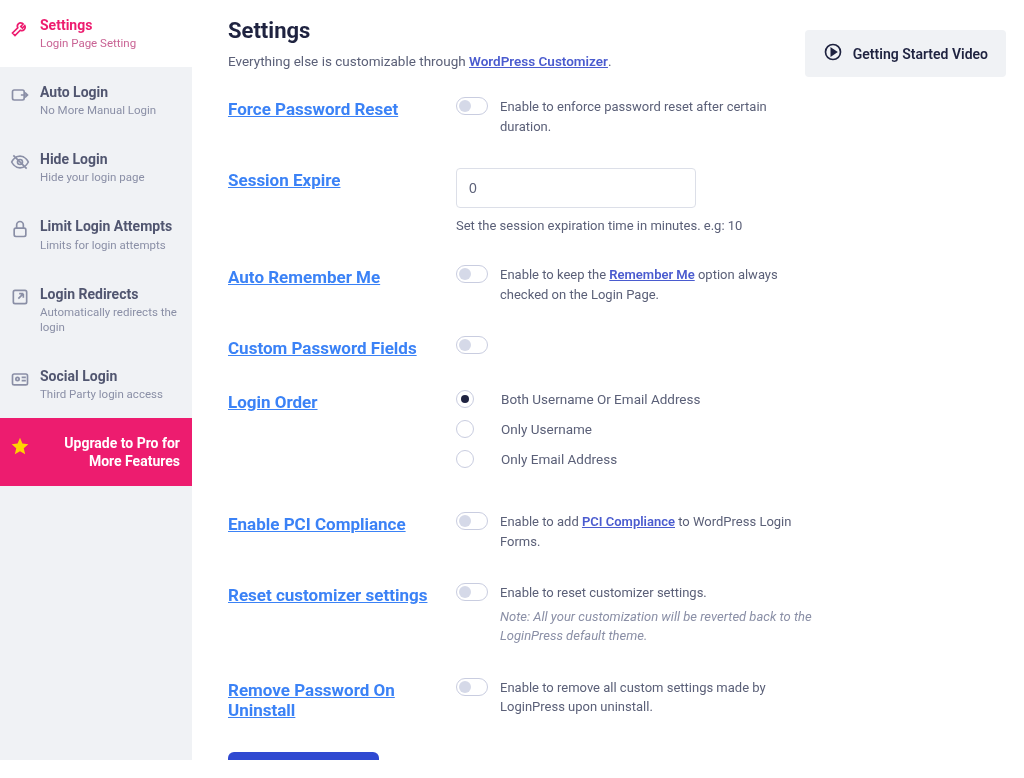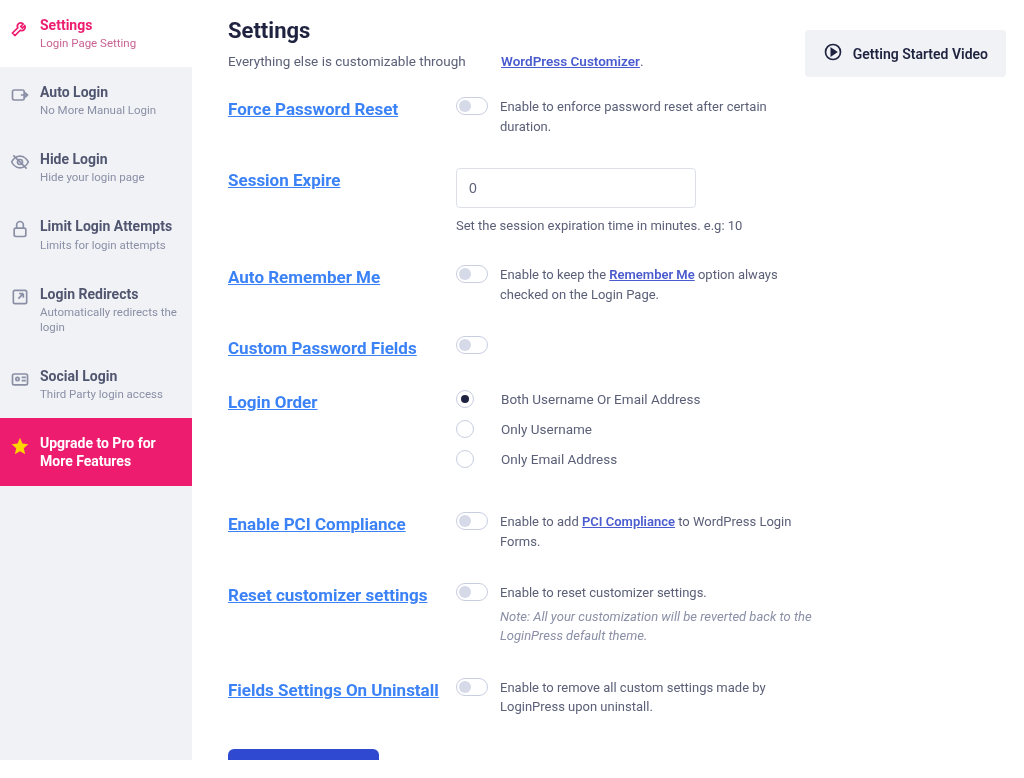--- a/index.html
+++ b/index.html
@@ -1,33 +1,33 @@
 <!DOCTYPE html>
 <html><head>
 <meta charset="utf-8">
 <style>
 * { box-sizing: border-box; margin: 0; padding: 0; }
 body { font-family: -apple-system, BlinkMacSystemFont, "Segoe UI", Roboto, Arial, sans-serif; font-size: 14px; color: #515670; background: #fff; }
 .wrap { display: flex; width: 1024px; height: 760px; overflow: hidden; }
 .sidebar { width: 192px; background: #f0f2f5; flex-shrink: 0; }
 .sb-item { display: flex; align-items: flex-start; padding: 16px 12px 16px 10px; gap: 10px; cursor: pointer; color: #515670; }
 .sb-item.active { background: #fff; color: #ed1c6f; }
-.sb-item.cta { background: #ed1c6f; color: #fff; }
+.sb-item.cta { background: #ed1c6f; color: #fff; text-align: right; }
 .sb-icon { width: 20px; height: 20px; flex-shrink: 0; display: flex; align-items: center; justify-content: center; margin-top: 2px; }
 .sb-text { display: flex; flex-direction: column; gap: 2px; }
 .sb-title { font-weight: 700; font-size: 14px; line-height: 1.3; }
 .sb-item.active .sb-title { color: #ed1c6f; }
 .sb-sub { font-size: 11.5px; color: #8a8fa6; line-height: 1.3; }
 .sb-item.active .sb-sub { color: #c96394; }
 .sb-item.cta .sb-title { color: #fff; }
 .main { flex: 1; padding: 18px 30px 20px 36px; position: relative; overflow: hidden; }
 .page-title { font-size: 22px; font-weight: 700; color: #1f2340; margin-bottom: 10px; }
 .video-btn { position: absolute; top: 30px; right: 18px; background: #f0f2f5; padding: 12px 18px; border-radius: 4px; display: flex; align-items: center; gap: 10px; font-weight: 600; color: #1f2340; cursor: pointer; }
 .intro { font-size: 13.5px; color: #5b6078; margin-bottom: 28px; }
-.intro a { color: #4a5bcf; text-decoration: underline; font-weight: 600; margin-left: 32px; }
+.intro a { color: #4a5bcf; text-decoration: underline; font-weight: 600; }
 .row { display: flex; margin-bottom: 32px; }
 .row-label { width: 228px; flex-shrink: 0; font-weight: 700; color: #3b82f6; font-size: 17px; padding-top: 2px; text-decoration: underline; }
 .row-content { flex: 1; max-width: 360px; }
 .toggle { width: 32px; height: 18px; border-radius: 10px; background: #fff; border: 1px solid #c9cde0; position: relative; display: inline-block; flex-shrink: 0; cursor: pointer; }
 .toggle::after { content: ""; width: 12px; height: 12px; background: #d5d9e8; border-radius: 50%; position: absolute; top: 2px; left: 2px; }
 .toggle-row { display: flex; align-items: flex-start; gap: 12px; }
 .desc { font-size: 13px; color: #5b6078; line-height: 1.5; }
 .desc a { color: #4a5bcf; text-decoration: underline; font-weight: 600; }
 .note { font-size: 13px; font-style: italic; color: #8a8fa6; line-height: 1.5; margin-top: 4px; }
 .input { width: 240px; height: 40px; border: 1px solid #dcdfe8; border-radius: 4px; padding: 0 12px; font-size: 14px; color: #5b6078; margin-bottom: 10px; }
@@ -219,21 +219,21 @@
       <div class="row-content toggle-row">
         <span class="toggle"></span>
         <div>
           <div class="desc">Enable to reset customizer settings.</div>
           <div class="note">Note: All your customization will be reverted back to the LoginPress default theme.</div>
         </div>
       </div>
     </div>
 
     <div class="row">
-      <div class="row-label">Fields Settings On Uninstall</div>
+      <div class="row-label">Remove Password On Uninstall</div>
       <div class="row-content toggle-row">
         <span class="toggle"></span>
         <div class="desc">Enable to remove all custom settings made by LoginPress upon uninstall.</div>
       </div>
     </div>
 
     <button class="save-btn">Save Changes</button>
 
   </div>
 </div>

